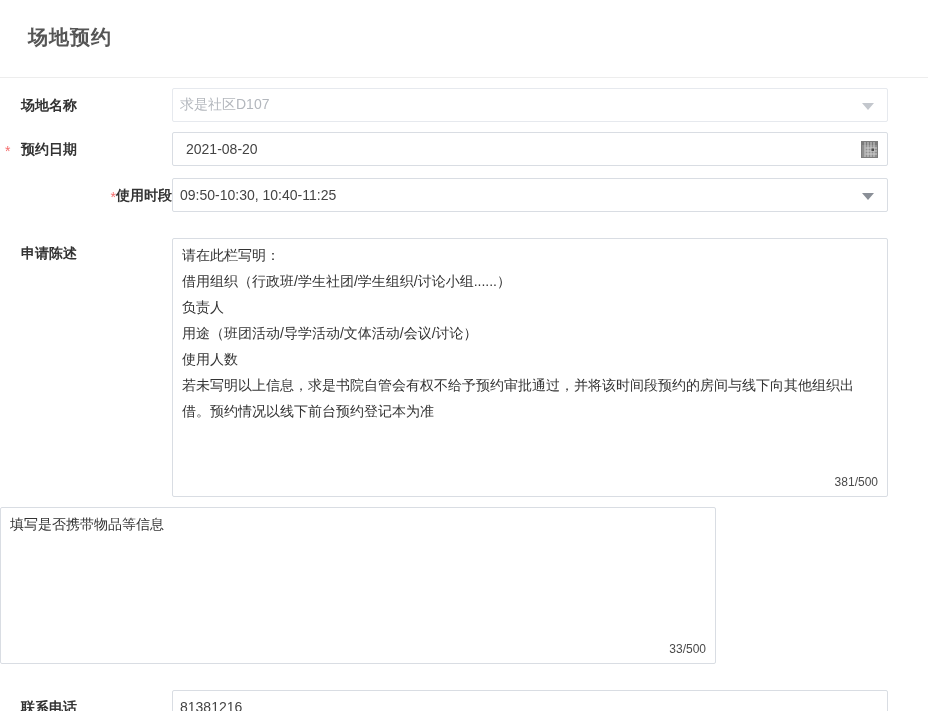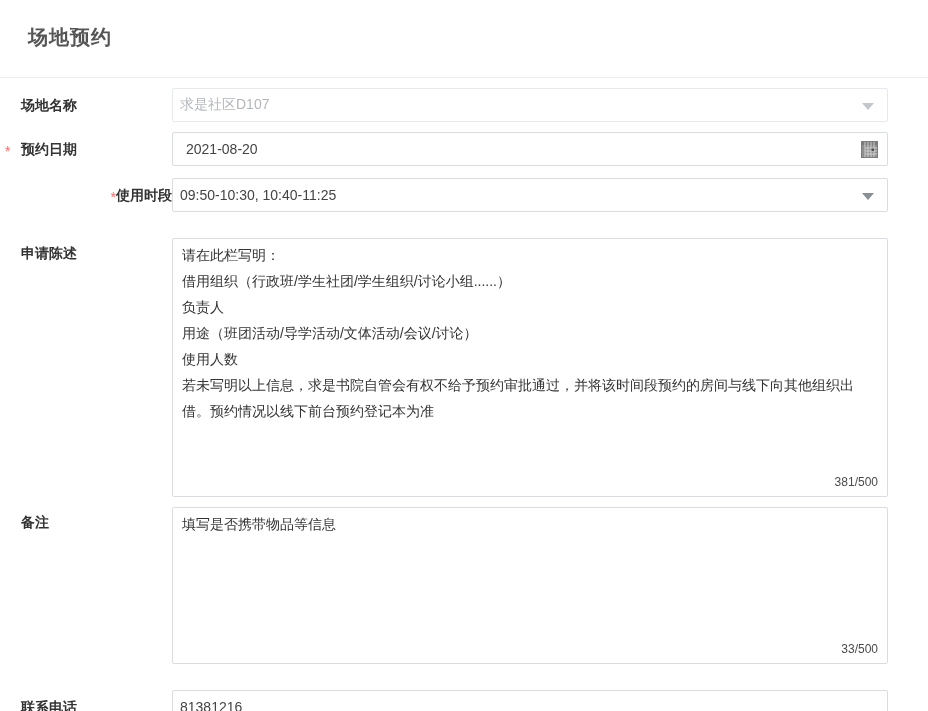--- a/index.html
+++ b/index.html
@@ -208,23 +208,20 @@
 负责人
 用途（班团活动/导学活动/文体活动/会议/讨论）
 使用人数
 若未写明以上信息，求是书院自管会有权不给予预约审批通过，并将该时间段预约的房间与线下向其他组织出借。预约情况以线下前台预约登记本为准</div>
         <span class="char-counter">381/500</span>
       </div>
     </div>
   </div>
 
   <div class="row mt10">
-    <div class="label-cell label-top">
-      <span class="star placeholder">*</span><span>备注</span>
-    </div>
     <div class="control">
       <div class="textarea remarks">
         <div class="textarea-text">填写是否携带物品等信息</div>
         <span class="char-counter">33/500</span>
       </div>
     </div>
   </div>
 
   <div class="row mt11">
     <div class="label-cell label-center">

